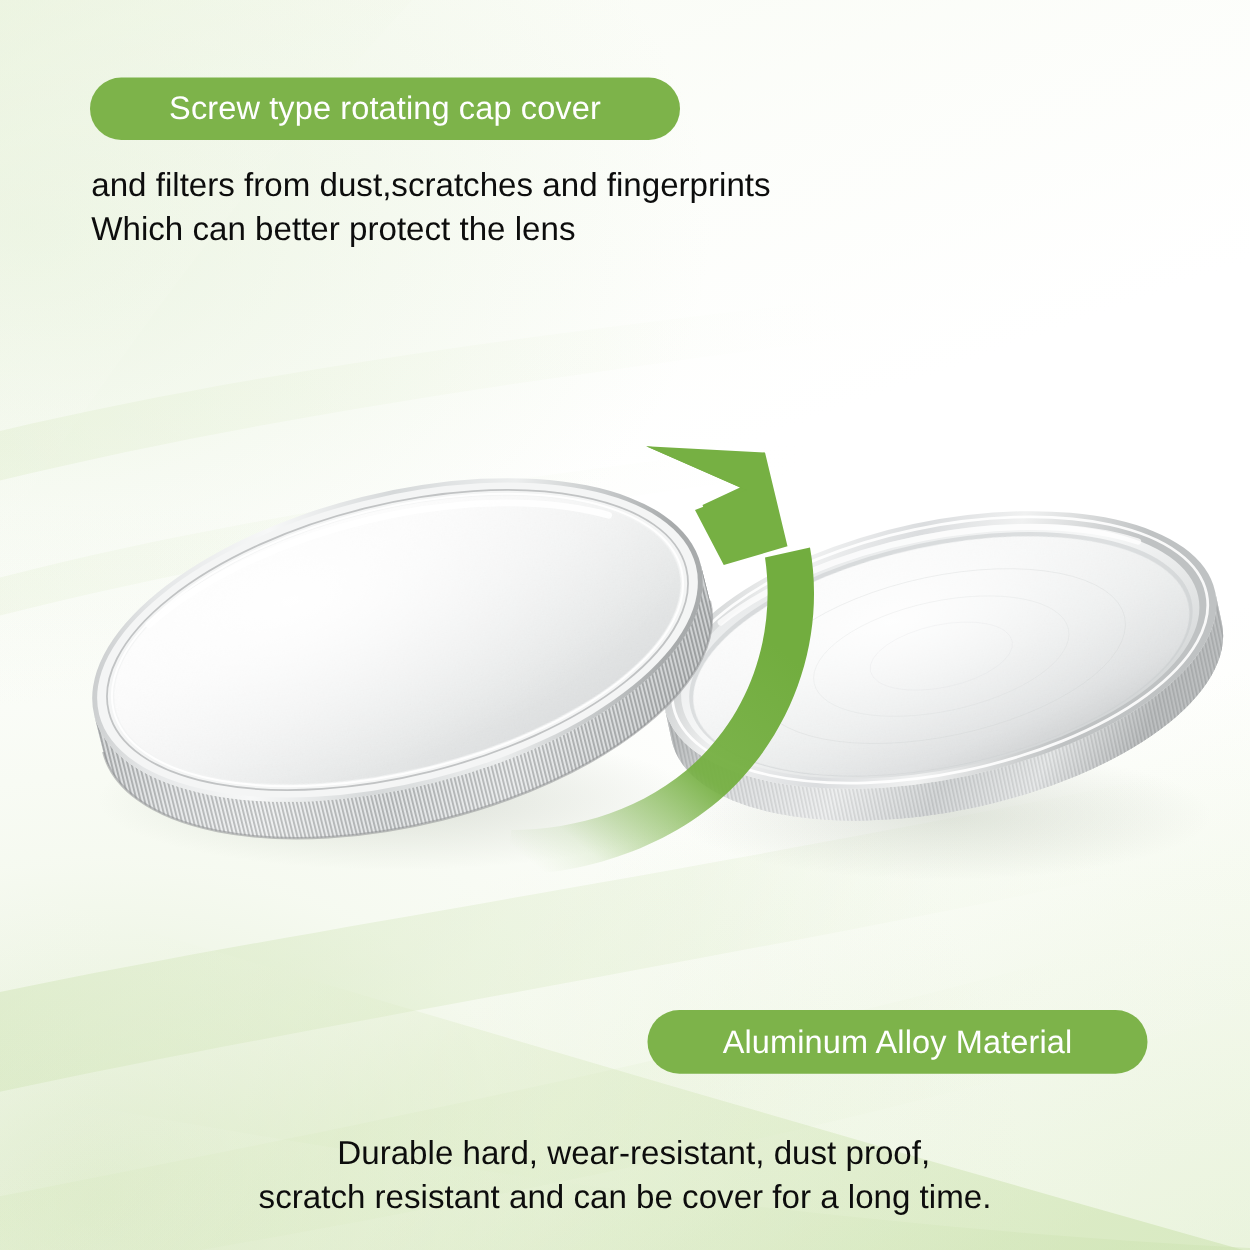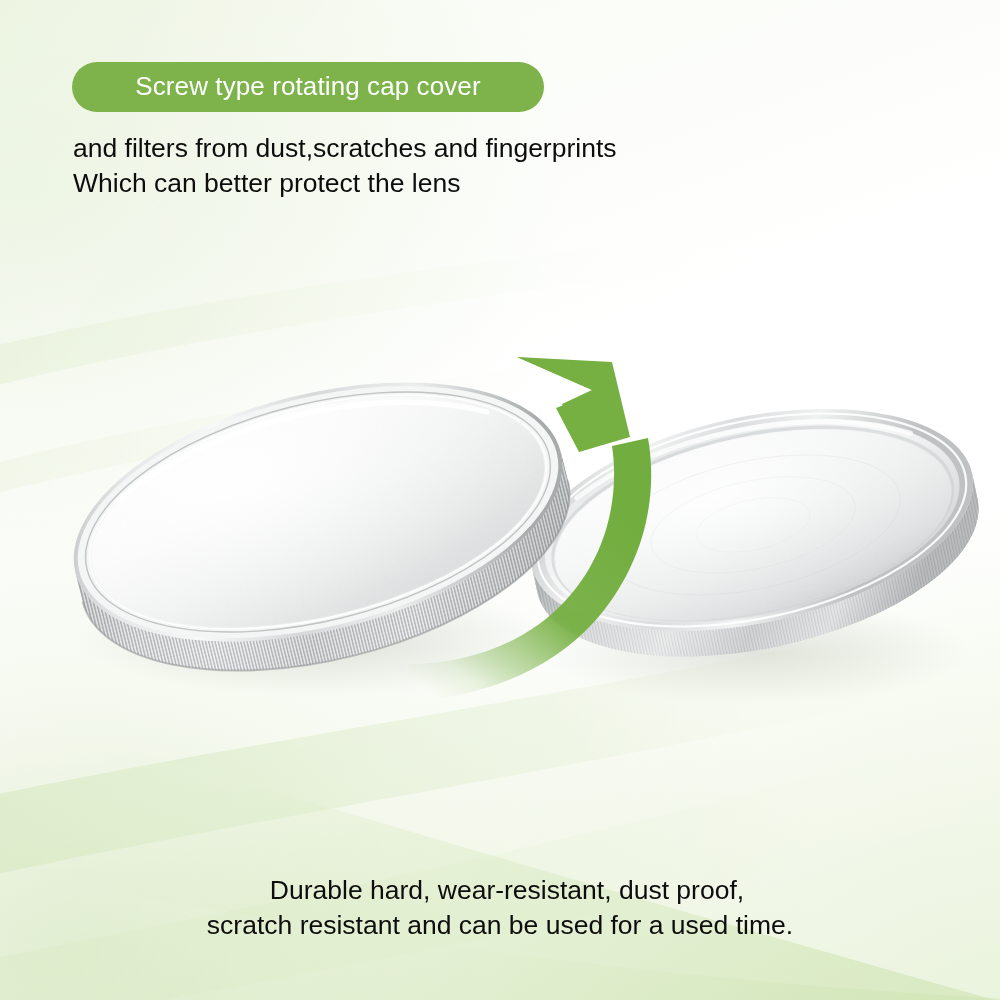--- a/index.html
+++ b/index.html
@@ -73,21 +73,21 @@
     top: 131px;
     text-align: left;
   }
   #copy-bottom {
     left: 0;
     right: 0;
     top: 873px;
     text-align: center;
   }
   .copy .line { display: block; }
-  #copy-bottom .line:first-child { padding-left: 14px; }
+  #copy-bottom .line:first-child { padding-left: 14px; margin-top: 32px; }
 
   
   #product {
     position: absolute;
     left: 0;
     top: 0;
     width: 1000px;
     height: 1000px;
   }
 </style>
@@ -338,19 +338,22 @@
 
   <div class="pill" id="pill-top" style="background-color: rgb(125, 179, 74); color: rgb(255, 255, 255);">
     <span>Screw type rotating cap cover</span>
   </div>
 
   <div class="copy" id="copy-top" style="color: rgb(13, 13, 13);">
     <span class="line">and filters from dust,scratches and fingerprints</span>
     <span class="line">Which can better protect the lens</span>
   </div>
 
+  <div class="pill" id="pill-bottom" style="background-color: rgb(125, 179, 74); color: rgb(255, 255, 255);">
+    <span>Aluminum Alloy Material</span>
+  </div>
 
   <div class="copy" id="copy-bottom" style="color: rgb(13, 13, 13);">
     <span class="line">Durable hard, wear-resistant, dust proof,</span>
-    <span class="line">scratch resistant and can be used for a used time.</span>
+    <span class="line">scratch resistant and can be cover for a long time.</span>
   </div>
 
 </div>
 
 </body></html>

